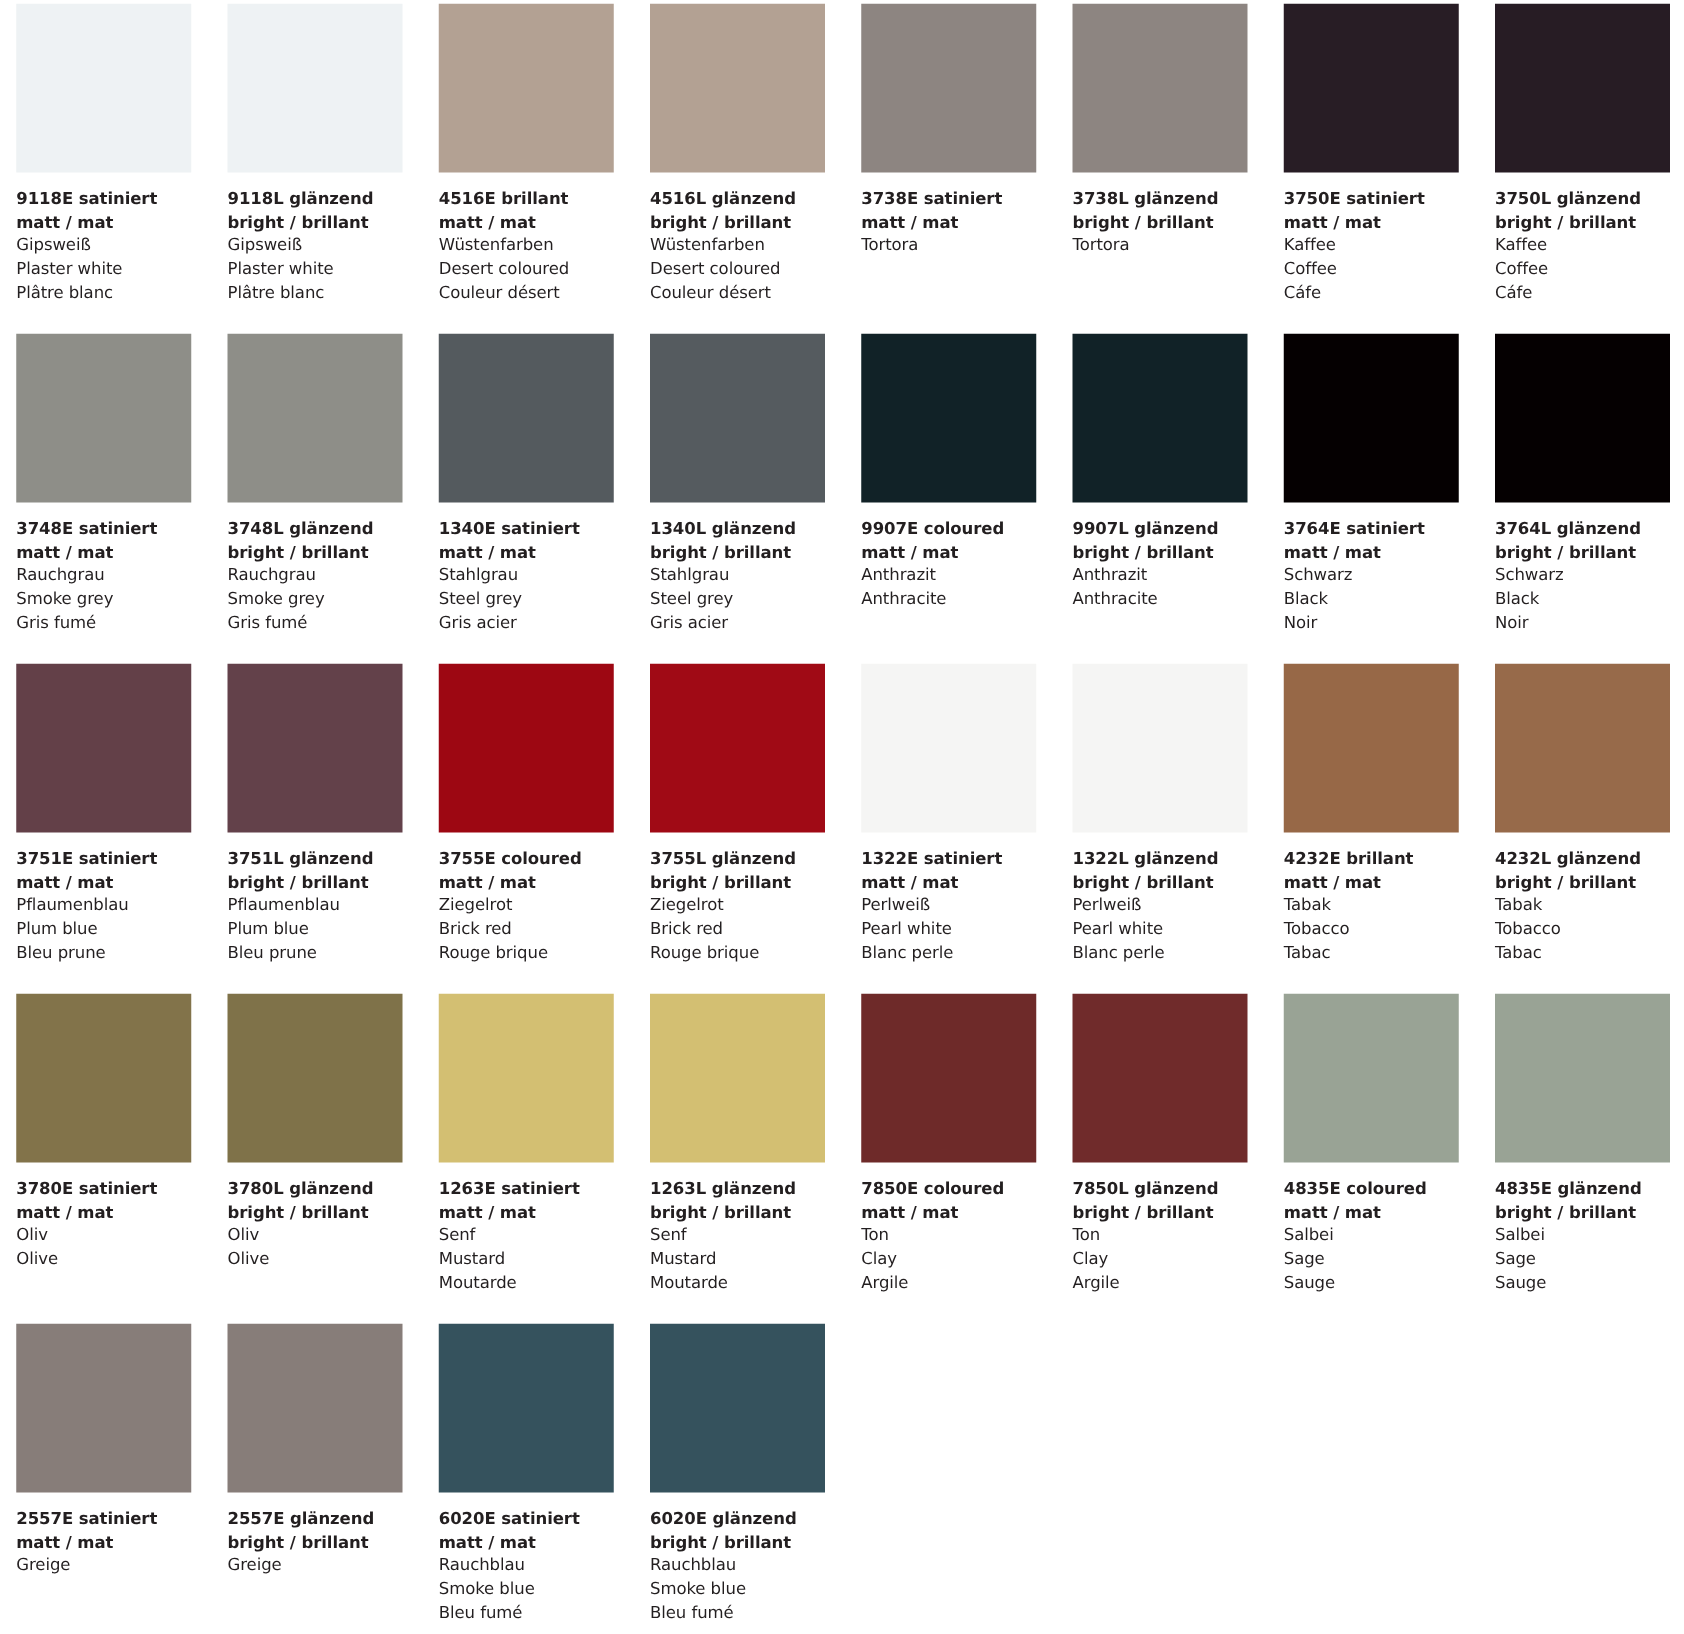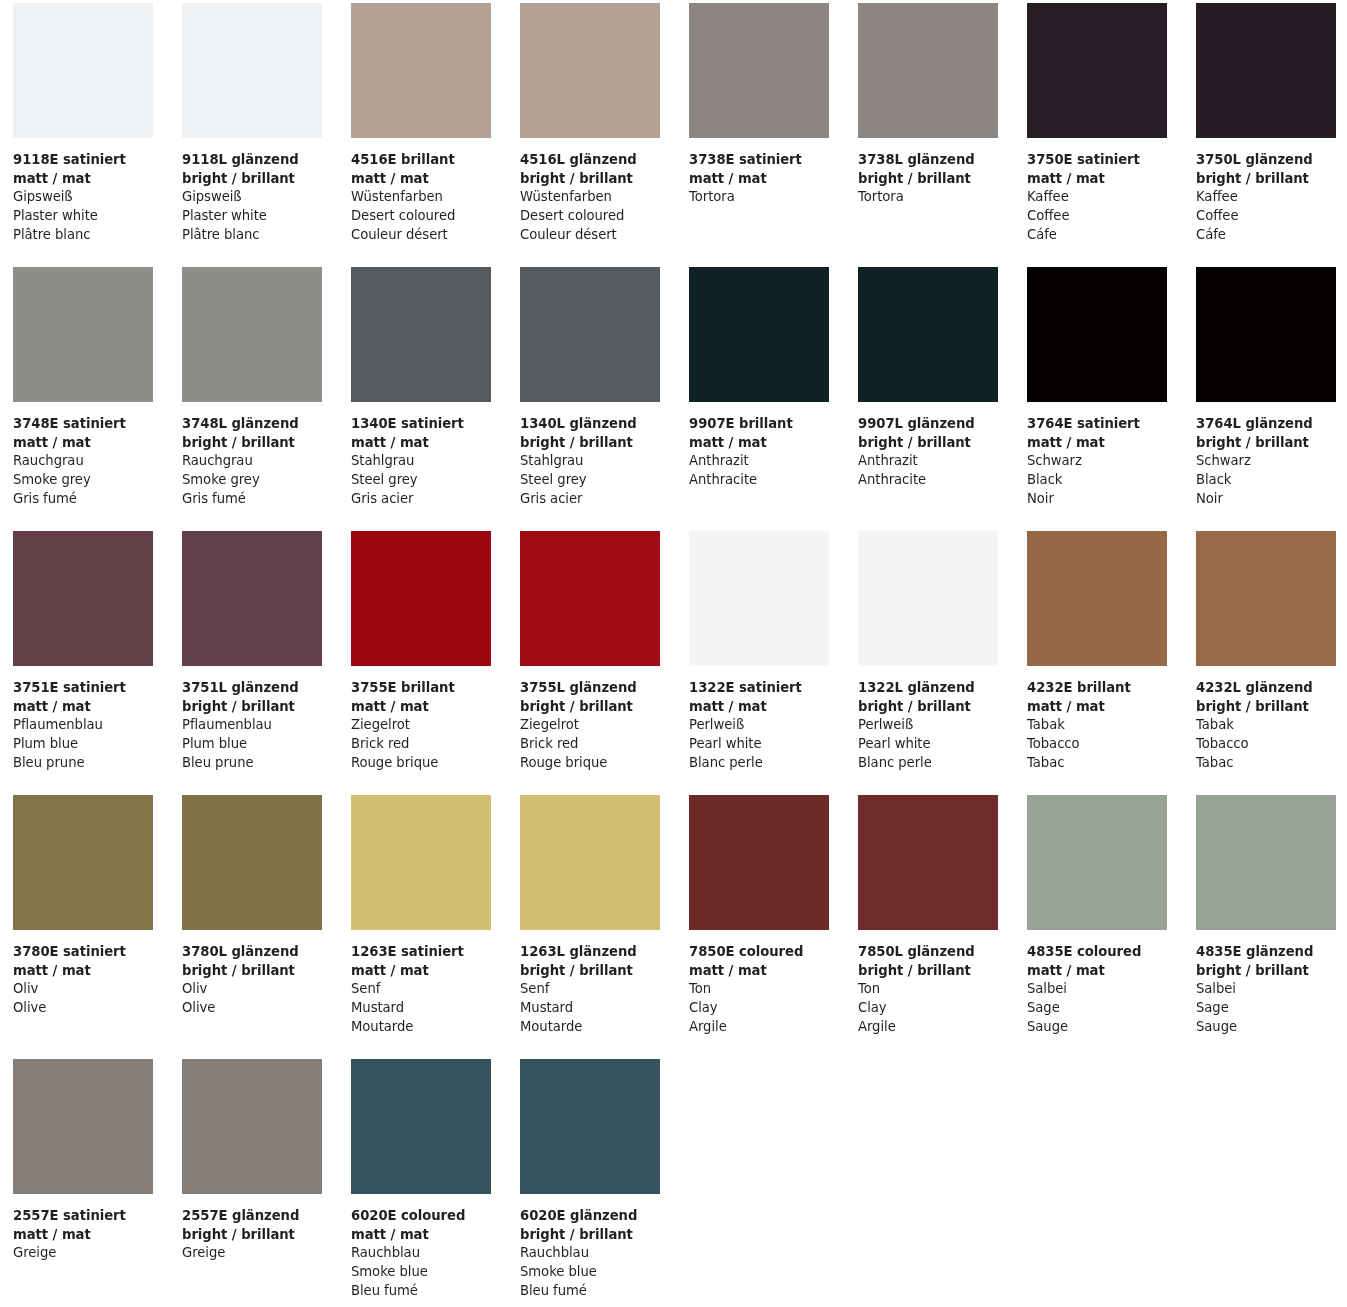--- a/index.html
+++ b/index.html
@@ -181,21 +181,21 @@
           <div class="lbl code">1340L glänzend</div>
           <div class="lbl finish">bright / brillant</div>
           <div class="lbl name">Stahlgrau</div>
           <div class="lbl name">Steel grey</div>
           <div class="lbl name">Gris acier</div>
         </div>
       </div>
       <div class="cell">
         <div class="swatch" style="background-color: rgb(17, 34, 39);"></div>
         <div class="labels">
-          <div class="lbl code">9907E brillant</div>
+          <div class="lbl code">9907E coloured</div>
           <div class="lbl finish">matt / mat</div>
           <div class="lbl name">Anthrazit</div>
           <div class="lbl name">Anthracite</div>
         </div>
       </div>
       <div class="cell">
         <div class="swatch" style="background-color: rgb(17, 34, 39);"></div>
         <div class="labels">
           <div class="lbl code">9907L glänzend</div>
           <div class="lbl finish">bright / brillant</div>
@@ -239,21 +239,21 @@
           <div class="lbl code">3751L glänzend</div>
           <div class="lbl finish">bright / brillant</div>
           <div class="lbl name">Pflaumenblau</div>
           <div class="lbl name">Plum blue</div>
           <div class="lbl name">Bleu prune</div>
         </div>
       </div>
       <div class="cell">
         <div class="swatch" style="background-color: rgb(157, 7, 18);"></div>
         <div class="labels">
-          <div class="lbl code">3755E brillant</div>
+          <div class="lbl code">3755E coloured</div>
           <div class="lbl finish">matt / mat</div>
           <div class="lbl name">Ziegelrot</div>
           <div class="lbl name">Brick red</div>
           <div class="lbl name">Rouge brique</div>
         </div>
       </div>
       <div class="cell">
         <div class="swatch" style="background-color: rgb(160, 10, 21);"></div>
         <div class="labels">
           <div class="lbl code">3755L glänzend</div>
@@ -393,21 +393,21 @@
         <div class="swatch" style="background-color: rgb(135, 125, 121);"></div>
         <div class="labels">
           <div class="lbl code">2557E glänzend</div>
           <div class="lbl finish">bright / brillant</div>
           <div class="lbl name">Greige</div>
         </div>
       </div>
       <div class="cell">
         <div class="swatch" style="background-color: rgb(53, 82, 93);"></div>
         <div class="labels">
-          <div class="lbl code">6020E coloured</div>
+          <div class="lbl code">6020E satiniert</div>
           <div class="lbl finish">matt / mat</div>
           <div class="lbl name">Rauchblau</div>
           <div class="lbl name">Smoke blue</div>
           <div class="lbl name">Bleu fumé</div>
         </div>
       </div>
       <div class="cell">
         <div class="swatch" style="background-color: rgb(53, 82, 93);"></div>
         <div class="labels">
           <div class="lbl code">6020E glänzend</div>

